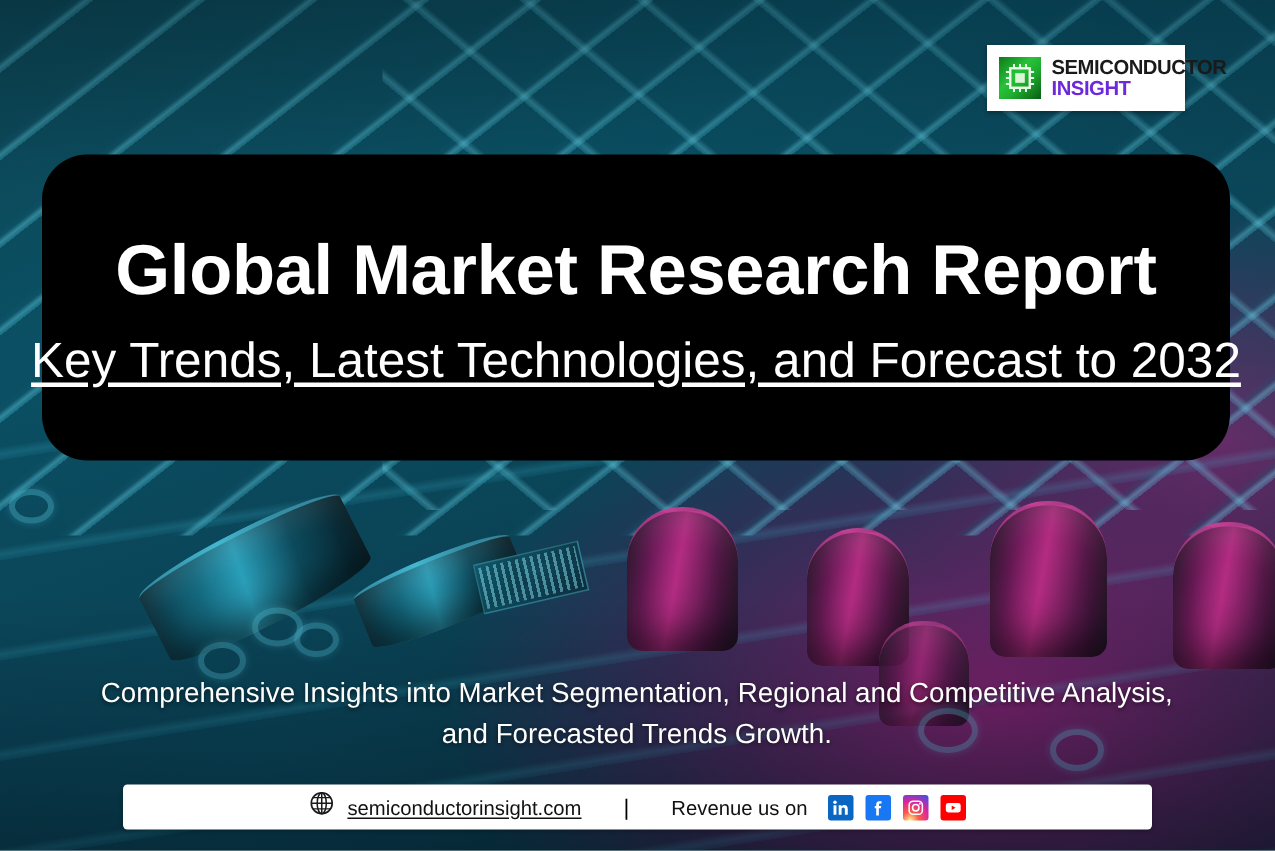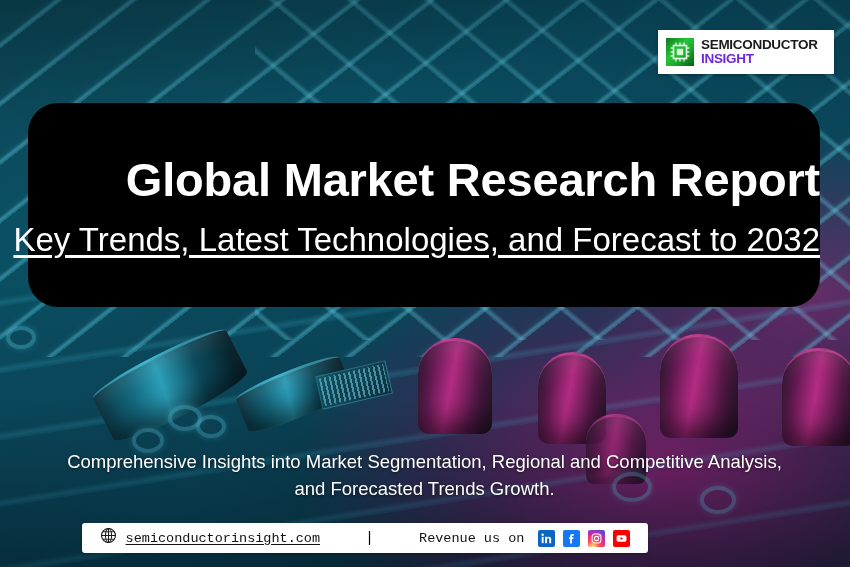--- a/index.html
+++ b/index.html
@@ -120,21 +120,21 @@
   .bg-vignette {
     position: absolute; inset: 0;
     background:
       linear-gradient(180deg, rgba(0,20,30,.30) 0%, rgba(0,0,0,0) 22%, rgba(0,0,0,0) 70%, rgba(0,10,20,.35) 100%);
   }
 
   
   .logo-box {
     position: absolute;
     left: 658px; top: 30px;
-    width: 176px; height: 44px;
+    width: 132px; height: 44px;
     background: #ffffff;
     display: flex;
     align-items: center;
     gap: 7px;
     padding: 0 8px;
     box-shadow: 0 1px 3px rgba(0,0,0,.35);
   }
   .logo-chip {
     width: 28px; height: 28px;
     flex: 0 0 28px;
@@ -158,21 +158,21 @@
 
   
   .title-card {
     position: absolute;
     left: 28px; top: 103px;
     width: 792px; height: 204px;
     background: #000000;
     border-radius: 30px;
     display: flex;
     flex-direction: column;
-    align-items: flex-end;
+    align-items: center;
     justify-content: center;
     gap: 14px;
   }
   .title-main {
     color: #ffffff;
     font-size: 47px;
     font-weight: bold;
     letter-spacing: -0.2px;
     white-space: nowrap;
   }
@@ -195,29 +195,28 @@
     font-size: 18.5px;
     line-height: 1.48;
     padding: 0 22px;
     text-shadow: 0 1px 3px rgba(0,0,0,.55);
   }
 
   
   .footer-bar {
     position: absolute;
     left: 82px; top: 523px;
-    width: 566px; height: 30px;
+    width: 686px; height: 30px;
     background: #ffffff;
     border-radius: 3px;
     display: flex;
     align-items: center;
     justify-content: center;
-    gap: 17px;
+    gap: 0;
     box-shadow: 0 1px 3px rgba(0,0,0,.3);
-    font-family: Liberation Mono, monospace;
   }
   .footer-left {
     display: flex; align-items: center; gap: 9px;
   }
   .globe-icon { display: block; }
   .site-url {
     font-size: 13.5px;
     color: #111111;
     text-decoration: underline;
     text-underline-offset: 2px;

